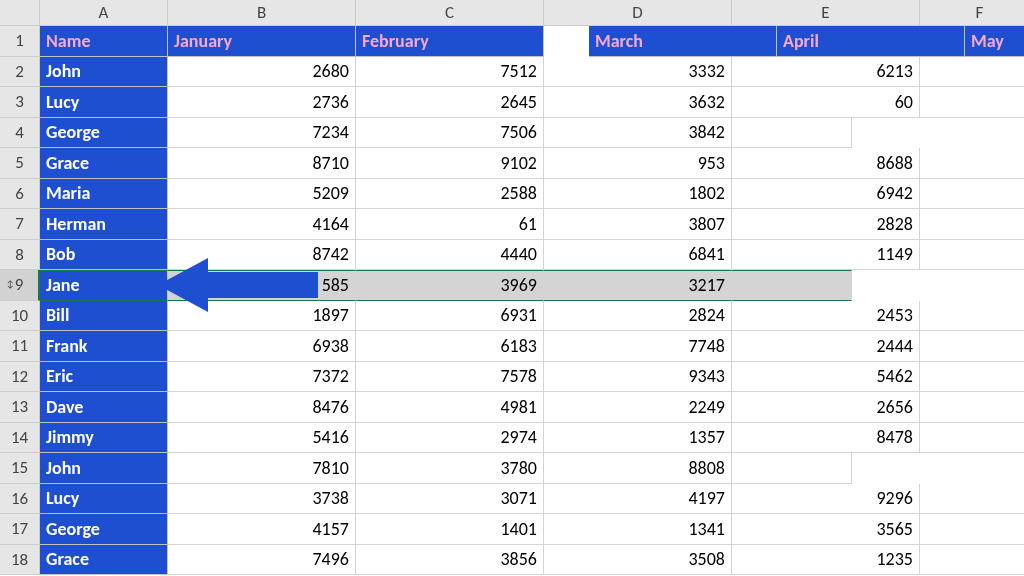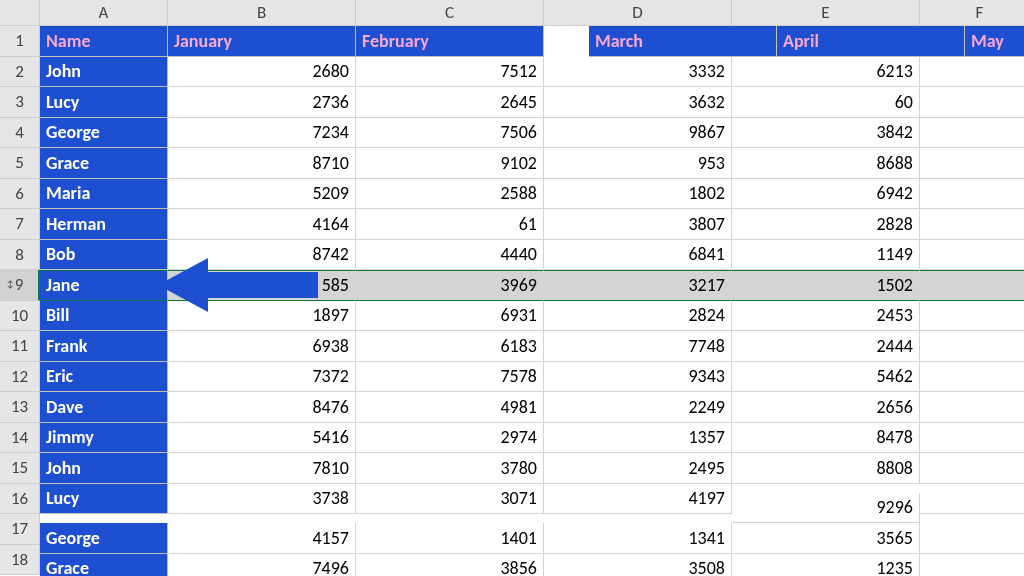--- a/index.html
+++ b/index.html
@@ -188,21 +188,20 @@
         <div class="cell num-cell" style="width: 188px; height: 30.5px;">2736</div>
         <div class="cell num-cell" style="width: 188px; height: 30.5px;">2645</div>
         <div class="cell num-cell" style="width: 188px; height: 30.5px;">3632</div>
         <div class="cell num-cell" style="width: 188px; height: 30.5px;">60</div>
         <div class="cell empty-cell" style="width: 120px; height: 30.5px;"></div>
       </div>
       <div class="row">
         <div class="cell name-cell" style="width: 128px; height: 30.5px;">George</div>
         <div class="cell num-cell" style="width: 188px; height: 30.5px;">7234</div>
         <div class="cell num-cell" style="width: 188px; height: 30.5px;">7506</div>
-        <div class="cell num-cell" style="width: 188px; height: 30.5px;">9867</div>
         <div class="cell num-cell" style="width: 188px; height: 30.5px;">3842</div>
         <div class="cell empty-cell" style="width: 120px; height: 30.5px;"></div>
       </div>
       <div class="row">
         <div class="cell name-cell" style="width: 128px; height: 30.5px;">Grace</div>
         <div class="cell num-cell" style="width: 188px; height: 30.5px;">8710</div>
         <div class="cell num-cell" style="width: 188px; height: 30.5px;">9102</div>
         <div class="cell num-cell" style="width: 188px; height: 30.5px;">953</div>
         <div class="cell num-cell" style="width: 188px; height: 30.5px;">8688</div>
         <div class="cell empty-cell" style="width: 120px; height: 30.5px;"></div>
@@ -229,21 +228,20 @@
         <div class="cell num-cell" style="width: 188px; height: 30.5px;">4440</div>
         <div class="cell num-cell" style="width: 188px; height: 30.5px;">6841</div>
         <div class="cell num-cell" style="width: 188px; height: 30.5px;">1149</div>
         <div class="cell empty-cell" style="width: 120px; height: 30.5px;"></div>
       </div>
       <div class="row selected">
         <div class="cell name-cell" style="width: 128px; height: 30.5px;">Jane</div>
         <div class="cell num-cell" style="width: 188px; height: 30.5px;">585</div>
         <div class="cell num-cell" style="width: 188px; height: 30.5px;">3969</div>
         <div class="cell num-cell" style="width: 188px; height: 30.5px;">3217</div>
-        <div class="cell num-cell" style="width: 188px; height: 30.5px;">1502</div>
         <div class="cell empty-cell" style="width: 120px; height: 30.5px;"></div>
       </div>
       <div class="row">
         <div class="cell name-cell" style="width: 128px; height: 30.5px;">Bill</div>
         <div class="cell num-cell" style="width: 188px; height: 30.5px;">1897</div>
         <div class="cell num-cell" style="width: 188px; height: 30.5px;">6931</div>
         <div class="cell num-cell" style="width: 188px; height: 30.5px;">2824</div>
         <div class="cell num-cell" style="width: 188px; height: 30.5px;">2453</div>
         <div class="cell empty-cell" style="width: 120px; height: 30.5px;"></div>
       </div>
@@ -276,30 +274,29 @@
         <div class="cell num-cell" style="width: 188px; height: 30.5px;">5416</div>
         <div class="cell num-cell" style="width: 188px; height: 30.5px;">2974</div>
         <div class="cell num-cell" style="width: 188px; height: 30.5px;">1357</div>
         <div class="cell num-cell" style="width: 188px; height: 30.5px;">8478</div>
         <div class="cell empty-cell" style="width: 120px; height: 30.5px;"></div>
       </div>
       <div class="row">
         <div class="cell name-cell" style="width: 128px; height: 30.5px;">John</div>
         <div class="cell num-cell" style="width: 188px; height: 30.5px;">7810</div>
         <div class="cell num-cell" style="width: 188px; height: 30.5px;">3780</div>
-        <div class="cell num-cell" style="width: 188px; height: 30.5px;">2495</div>
         <div class="cell num-cell" style="width: 188px; height: 30.5px;">8808</div>
         <div class="cell empty-cell" style="width: 120px; height: 30.5px;"></div>
       </div>
       <div class="row">
         <div class="cell name-cell" style="width: 128px; height: 30.5px;">Lucy</div>
         <div class="cell num-cell" style="width: 188px; height: 30.5px;">3738</div>
         <div class="cell num-cell" style="width: 188px; height: 30.5px;">3071</div>
         <div class="cell num-cell" style="width: 188px; height: 30.5px;">4197</div>
-        <div class="cell num-cell" style="width: 188px; height: 30.5px; margin-top: 9px;">9296</div>
+        <div class="cell num-cell" style="width: 188px; height: 30.5px;">9296</div>
         <div class="cell empty-cell" style="width: 120px; height: 30.5px;"></div>
       </div>
       <div class="row">
         <div class="cell name-cell" style="width: 128px; height: 30.5px;">George</div>
         <div class="cell num-cell" style="width: 188px; height: 30.5px;">4157</div>
         <div class="cell num-cell" style="width: 188px; height: 30.5px;">1401</div>
         <div class="cell num-cell" style="width: 188px; height: 30.5px;">1341</div>
         <div class="cell num-cell" style="width: 188px; height: 30.5px;">3565</div>
         <div class="cell empty-cell" style="width: 120px; height: 30.5px;"></div>
       </div>

